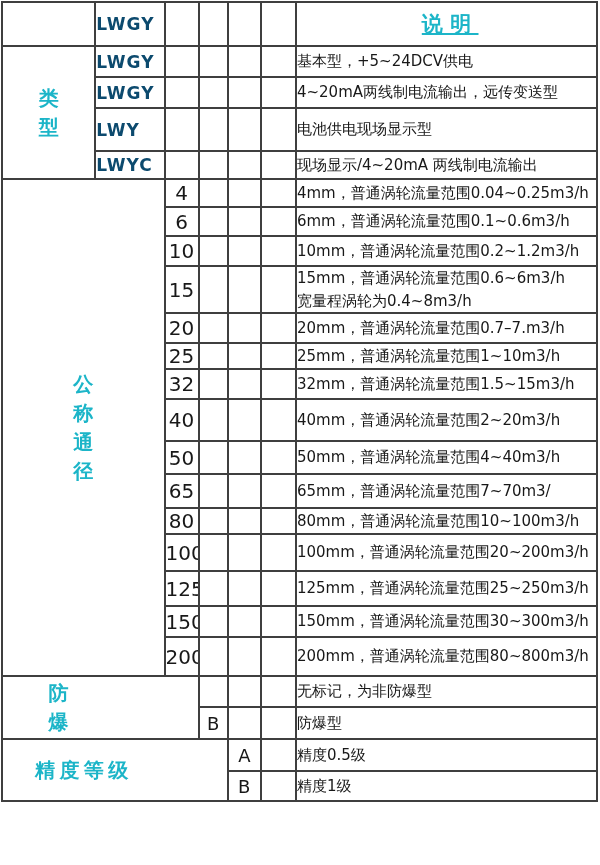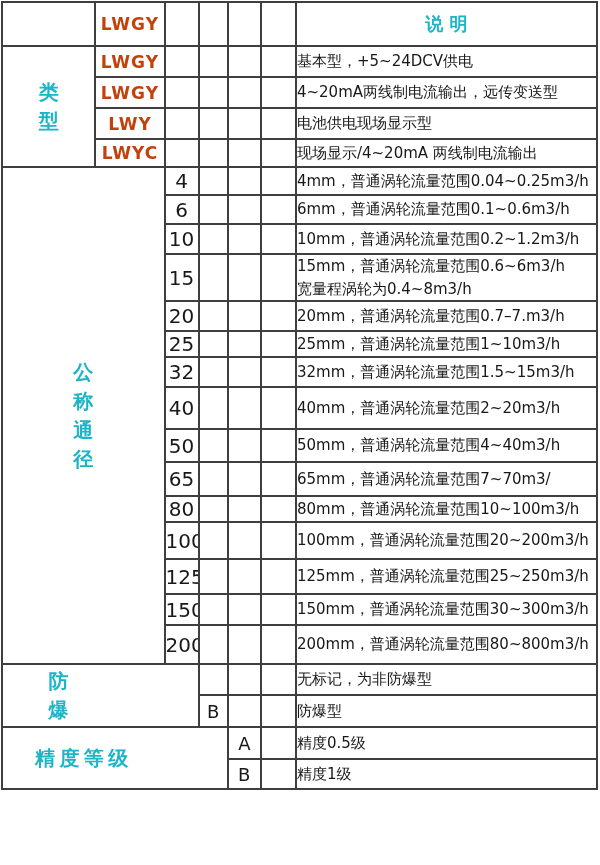--- a/index.html
+++ b/index.html
@@ -1,21 +1,21 @@
 <!DOCTYPE html>
 <html><head>
 <meta charset="utf-8">
 <style>
   html,body{margin:0;padding:0;background:#ffffff;}
   body{width:600px;height:865px;font-family:"DejaVu Sans","Liberation Sans",sans-serif;color:#1f1f1f;}
   table.spec{border-collapse:collapse;table-layout:fixed;width:597px;margin:1px 0 0 1px;}
   td{border:2px solid #3f3f3f;padding:0;vertical-align:middle;overflow:hidden;}
   
-  .code{color:#c2410c;font-weight:bold;font-size:17px;text-align:center;letter-spacing:1px;}
-  .hdr{color:#1cb5c8;font-weight:bold;font-size:18px;text-align:center;letter-spacing:0.35em;text-indent:0.35em;}
+  .code{color:#0c4a6e;font-weight:bold;font-size:17px;text-align:left;letter-spacing:1px;}
+  .hdr{color:#1cb5c8;font-weight:bold;font-size:21px;text-align:center;letter-spacing:0.35em;text-indent:0.35em;text-decoration:underline;}
   .seclabel{color:#1cb5c8;font-weight:bold;font-size:20px;text-align:center;}
   .vstack{width:1.35em;margin:12px auto;word-break:break-all;line-height:1.45;text-align:center;}
   .vstack.left{margin:0 0 0 42px;}
   .hlabel{text-align:left;padding-left:32px;letter-spacing:0.22em;}
   
   .num{font-size:20px;color:#181818;text-align:center;}
   .ab{font-size:18px;color:#181818;text-align:center;}
   .desc{font-size:15px;color:#181818;text-align:left;padding-right:4px;white-space:pre-line;line-height:1.5;}
 </style>
 </head>
@@ -55,21 +55,21 @@
     <td class="desc">基本型，+5~24DCV供电</td>
   </tr>
   <tr style="height:31px">
     <td class="code">LWGY</td>
     <td></td>
     <td></td>
     <td></td>
     <td></td>
     <td class="desc">4~20mA两线制电流输出，远传变送型</td>
   </tr>
-  <tr style="height:31px">
+  <tr style="height:43px">
     <td class="code">LWY</td>
     <td></td>
     <td></td>
     <td></td>
     <td></td>
     <td class="desc">电池供电现场显示型</td>
   </tr>
   <tr style="height:28px">
     <td class="code">LWYC</td>
     <td></td>

